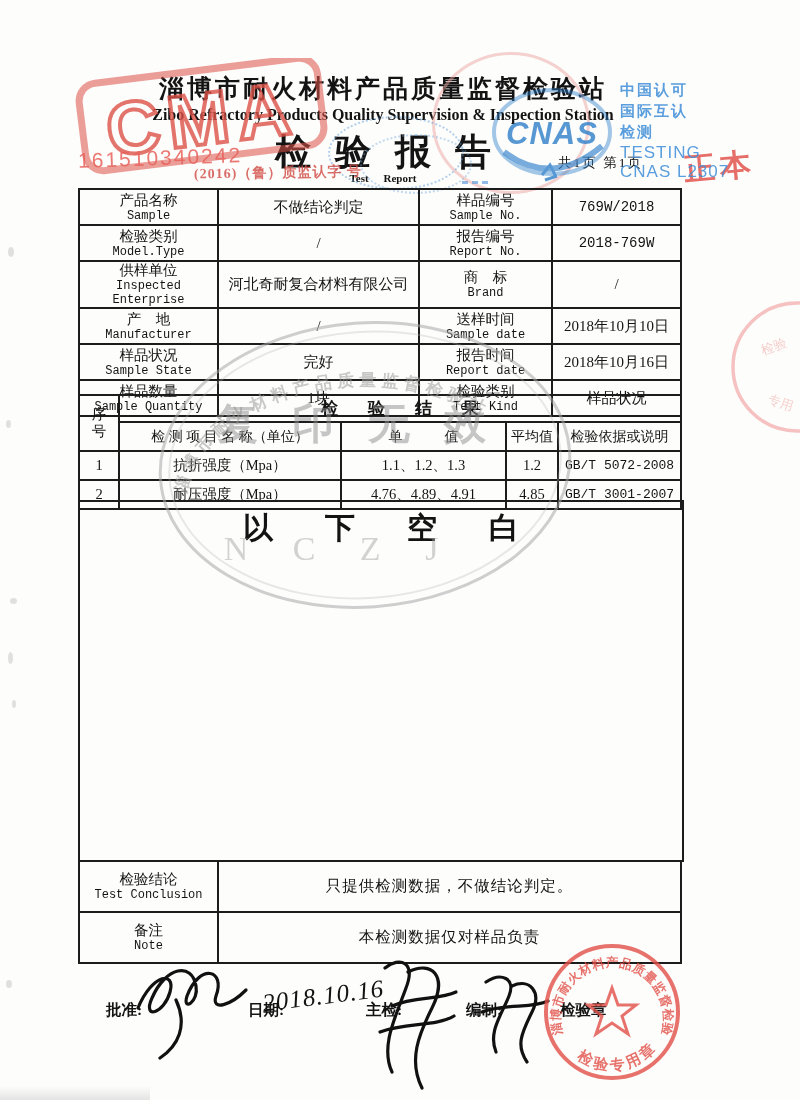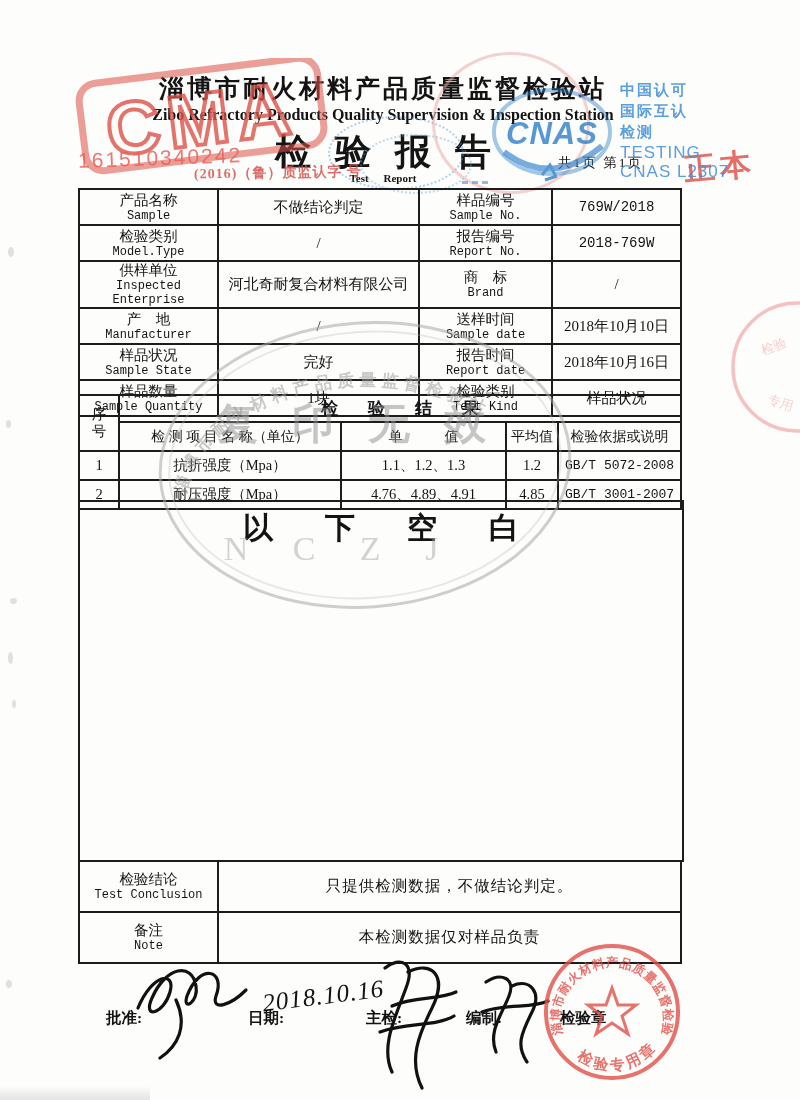--- a/index.html
+++ b/index.html
@@ -52,21 +52,21 @@
   .res-head{font-size:14px;height:27px;}
   .res-row td{font-size:14.5px;height:27px;}
   .seq{font-size:14.5px;line-height:17px;}
   .blank-box{left:78px;top:500px;width:602px;height:358px;border:2px solid #1c1c1c;}
   .blank-note{margin-top:6px;text-align:center;font-size:30px;font-weight:bold;
     letter-spacing:52px;text-indent:52px;}
   .conclusion-table{left:78px;top:860px;}
   .conclusion-table td{height:49px;}
   .conc-val{font-size:15.5px;letter-spacing:1px;}
   
-  .foot-label{font-size:15.5px;font-weight:bold;top:1000px;margin-top:8px;}
+  .foot-label{font-size:15.5px;font-weight:bold;top:1000px;}
   .hand-date{left:262px;top:982px;font-size:25px;font-style:italic;
     transform:rotate(-7deg);letter-spacing:1px;}
   
   .smudge{background:#b5b5b5;opacity:.4;border-radius:50%;}
   .corner-shade{left:0;top:1086px;width:150px;height:14px;opacity:.55;
     background:linear-gradient(to top,#cfcfcf,transparent);}
   svg{position:absolute;pointer-events:none;}
 </style>
 </head>
 <body>

